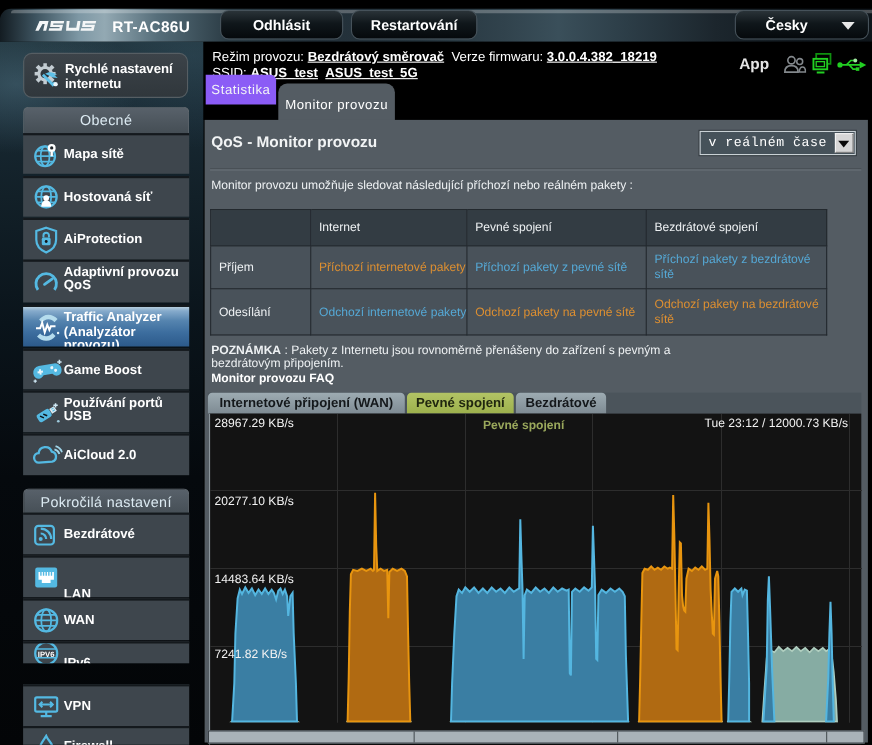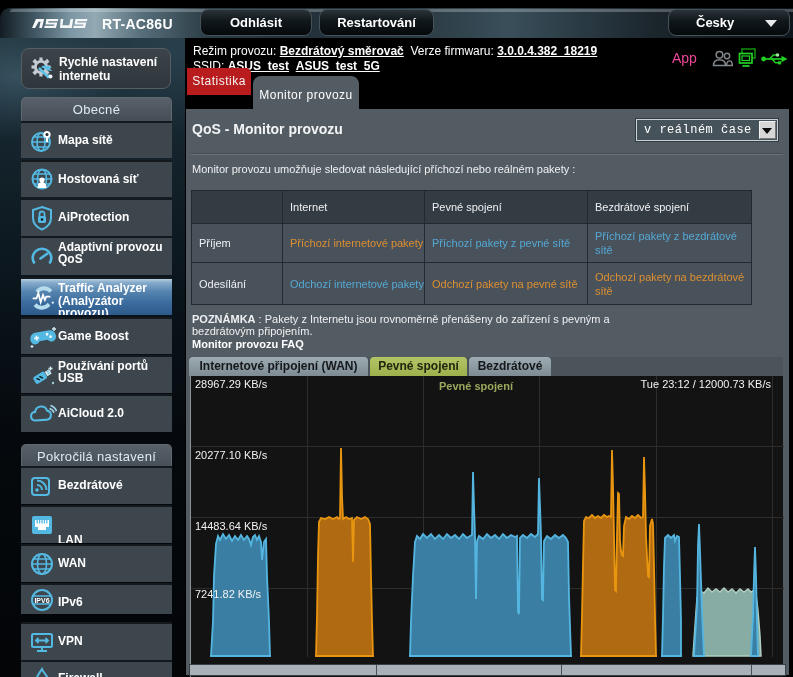--- a/index.html
+++ b/index.html
@@ -206,21 +206,21 @@
         <span class="ic">
       <svg width="26" height="26" viewBox="0 0 26 26">
             <circle cx="13" cy="13" r="10" fill="none" stroke="#54b9e2" stroke-width="2"></circle>
             <ellipse cx="13" cy="13" rx="4.5" ry="10" fill="none" stroke="#54b9e2" stroke-width="1.6"></ellipse>
             <path d="M3 13h20M4.5 8h17M4.5 18h17" stroke="#54b9e2" stroke-width="1.6" fill="none"></path>
           </svg>
     </span>
         <span class="tx" style="padding-top:12px">WAN</span>
       </div>
 
-    <div class="abs mi" style="top:545px;height:31px">
+    <div class="abs mi" style="top:545px;height:20px">
         <span class="ic">
       <svg width="26" height="26" viewBox="0 0 26 26">
             <circle cx="13" cy="13" r="10" fill="none" stroke="#54b9e2" stroke-width="2"></circle>
             <path d="M4 9h18M4 17h18" stroke="#54b9e2" stroke-width="1.4"></path>
             <text x="13" y="16" font-size="7" font-weight="bold" fill="#fff" text-anchor="middle" font-family="Liberation Sans">IPV6</text>
           </svg>
     </span>
         <span class="tx" style="padding-top:12px">IPv6</span>
       </div>
 
@@ -241,21 +241,21 @@
             <path d="M13 2 C15 7 19 8 19 14 A6 6 0 0 1 7 14 C7 10 10 7 13 2 Z" fill="none" stroke="#54b9e2" stroke-width="2"></path>
           </svg>
     </span>
         <span class="tx" style="padding-top:11px">Firewall</span>
       </div>
   </div>
 
   <div class="abs" id="cblack" style="left:185px;top:38px;width:608px;height:71px;background:#000"></div>
   <div class="abs" style="left:193px;top:44px;width:600px;color:#fff;font-size:12px">Režim provozu: <b style="text-decoration:underline">Bezdrátový&nbsp;směrovač</b>&nbsp; Verze firmwaru: <b style="text-decoration:underline">3.0.0.4.382_18219</b></div>
   <div class="abs" style="left:193px;top:59px;width:400px;color:#fff;font-size:12px">SSID: <b style="text-decoration:underline">ASUS_test</b>&nbsp; <b style="text-decoration:underline">ASUS_test_5G</b></div>
-  <div class="abs" style="left:672px;top:50px;color:#ec4899;font-size:14px;font-weight:normal">App</div>
+  <div class="abs" style="left:672px;top:50px;color:#e5e5e5;font-size:14px;font-weight:bold">App</div>
   <svg class="abs" style="left:712px;top:50px" width="21" height="17" viewBox="0 0 21 17">
     <circle cx="7.5" cy="4.8" r="3.3" fill="none" stroke="#83888c" stroke-width="1.5"></circle>
     <path d="M1.5 15.5 c0-4 2.4-5.8 6-5.8 s6 1.8 6 5.8 Z" fill="none" stroke="#83888c" stroke-width="1.5"></path>
     <circle cx="15" cy="6" r="2.7" fill="none" stroke="#83888c" stroke-width="1.4"></circle>
     <path d="M14.5 15.5 c0.3-3 1.6-4.6 3-4.6 1.6 0 2.8 1.5 2.8 4.6 Z" fill="none" stroke="#83888c" stroke-width="1.4"></path>
   </svg>
   <svg class="abs" style="left:738px;top:48px" width="20" height="20" viewBox="0 0 20 20">
     <path d="M4 6 V1 H17 V10 H14" fill="none" stroke="#0f8f0f" stroke-width="1.6"></path>
     <rect x="1.5" y="5.5" width="12.5" height="9.5" fill="#000" stroke="#22cf22" stroke-width="1.7"></rect>
     <rect x="4" y="8" width="7.5" height="4.5" fill="none" stroke="#22cf22" stroke-width="1.2"></rect>
@@ -264,21 +264,21 @@
   <svg class="abs" style="left:761px;top:52px" width="27" height="14" viewBox="0 0 27 14">
     <circle cx="2.6" cy="7" r="2.4" fill="#22cf22"></circle>
     <path d="M4 7 H22" stroke="#22cf22" stroke-width="1.7"></path>
     <path d="M26.5 7 L20.5 3.8 v6.4 Z" fill="#22cf22"></path>
     <path d="M8.5 7 L12.5 3 h2.5" stroke="#22cf22" stroke-width="1.5" fill="none"></path>
     <circle cx="16.5" cy="3" r="1.8" fill="#9fe89f"></circle>
     <path d="M11 7 L14.5 10.8 h2.6" stroke="#22cf22" stroke-width="1.5" fill="none"></path>
     <rect x="17" y="9.2" width="3.2" height="3.2" fill="#22cf22"></rect>
   </svg>
 
-  <div class="abs" style="left:187px;top:68px;width:64px;height:27px;background:#b91c1c;border-radius:0 5px 0 0;color:#f2f5f6;font-size:12px;letter-spacing:0.5px;text-align:center;line-height:27px">Statistika</div>
+  <div class="abs" style="left:187px;top:68px;width:64px;height:27px;background:#8b5cf6;border-radius:0 5px 0 0;color:#f2f5f6;font-size:12px;letter-spacing:0.5px;text-align:center;line-height:27px">Statistika</div>
   <div class="abs" style="left:253px;top:76px;width:106px;height:33px;background:#545c63;border-radius:8px 8px 0 0;color:#fff;font-size:12px;letter-spacing:0.5px;text-align:center;line-height:39px">Monitor provozu</div>
 
   <div class="abs" id="panel" style="left:186px;top:109px;width:603px;height:566px;background:#545c63"></div>
 
   <div class="abs" style="left:192px;top:121px;color:#f2f4f5;font-weight:bold;font-size:14px">QoS - Monitor provozu</div>
 
   <div class="abs" style="left:636px;top:119px;width:142px;height:22px;background:#46525a;border:1px solid #c9d1d5;box-shadow:0 0 0 1px #343b40">
     <span style="position:absolute;left:7px;top:3px;color:#ffffff;font-size:12px;font-family:'Liberation Mono',monospace;letter-spacing:0.5px">v reálném čase</span>
   </div>
   <div class="abs" style="left:759px;top:121px;width:17px;height:18px;background:#d6d6d6;border-top:1px solid #f2f2f2;border-left:1px solid #f2f2f2;border-right:1px solid #777;border-bottom:1px solid #777">

